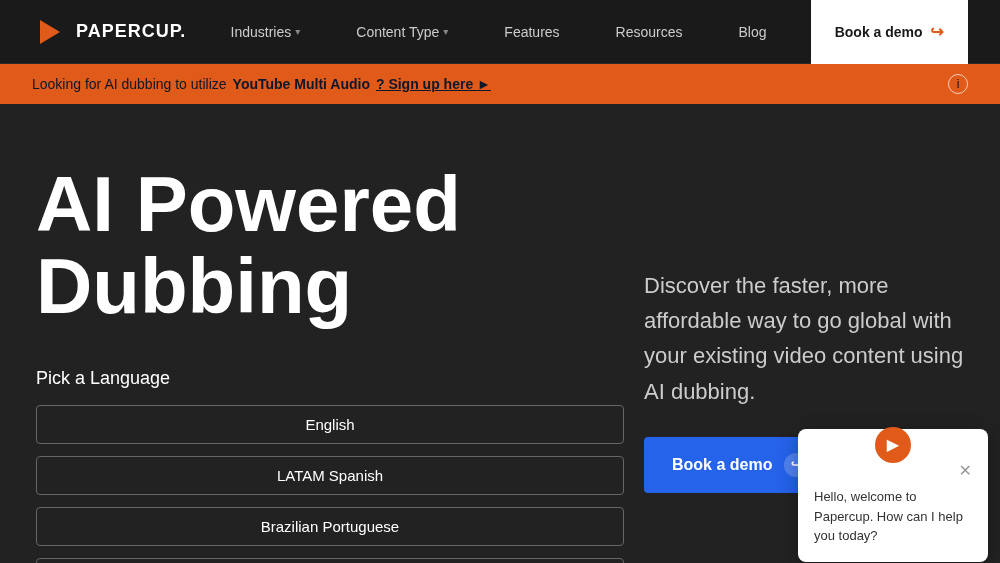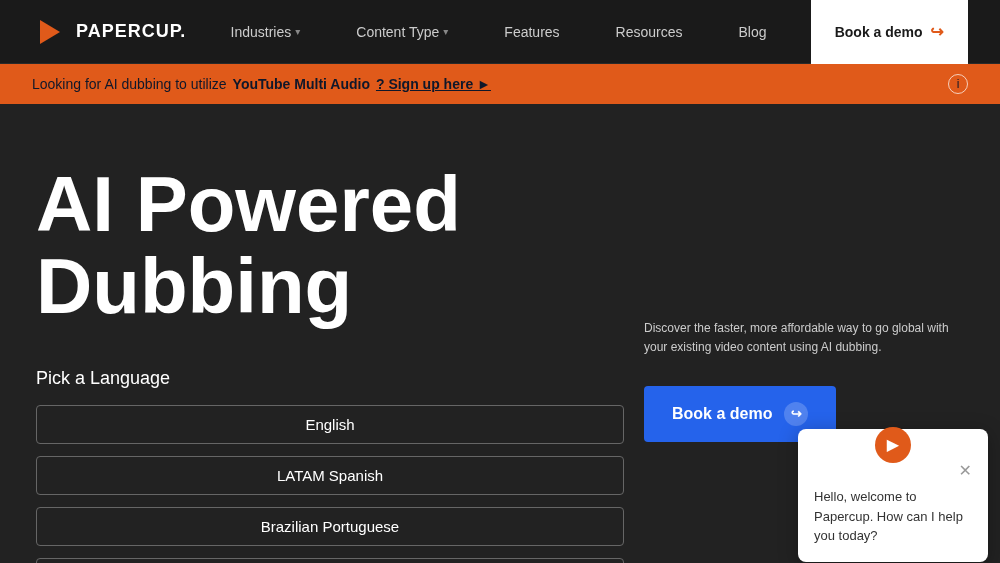--- a/index.html
+++ b/index.html
@@ -59,21 +59,21 @@
       border: 1.5px solid #666; background: transparent;
       color: #fff; padding: 10px 20px; font-size: 15px; cursor: pointer;
       border-radius: 4px;
     }
 
     
     .hero-right {
       width: 340px; padding-top: 20px; padding-left: 20px;
     }
     .hero-description {
-      font-size: 12px; color: #ccc; line-height: 1.6; margin-bottom: 28px;
+      font-size: 22px; color: #ccc; line-height: 1.6; margin-bottom: 28px;
     }
     .demo-btn {
       background: #2563eb; color: #fff; border: none;
       padding: 16px 28px; font-size: 16px; font-weight: 600;
       cursor: pointer; display: flex; align-items: center; gap: 12px;
       border-radius: 4px;
     }
     .demo-btn .arrow-icon {
       width: 24px; height: 24px; background: rgba(255,255,255,0.2);
       border-radius: 50%; display: flex; align-items: center; justify-content: center;

